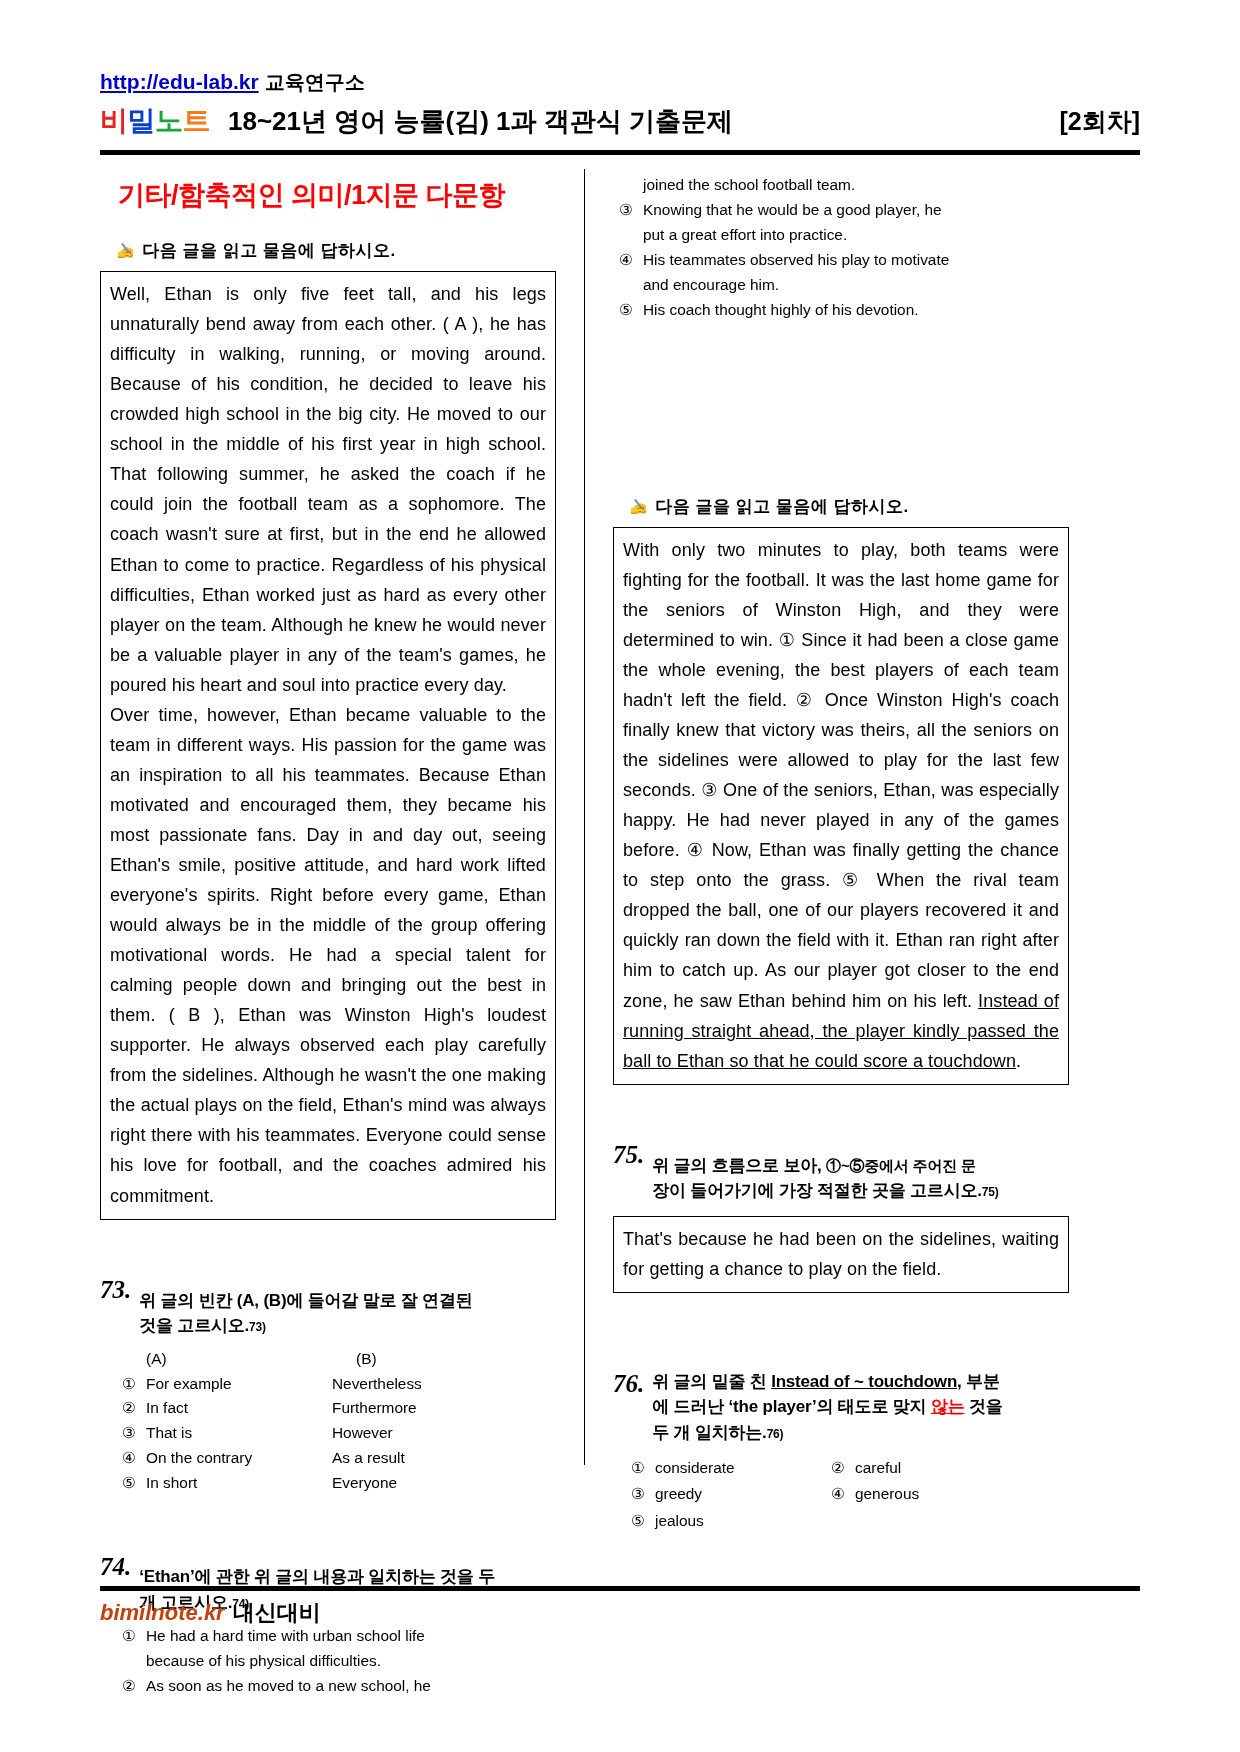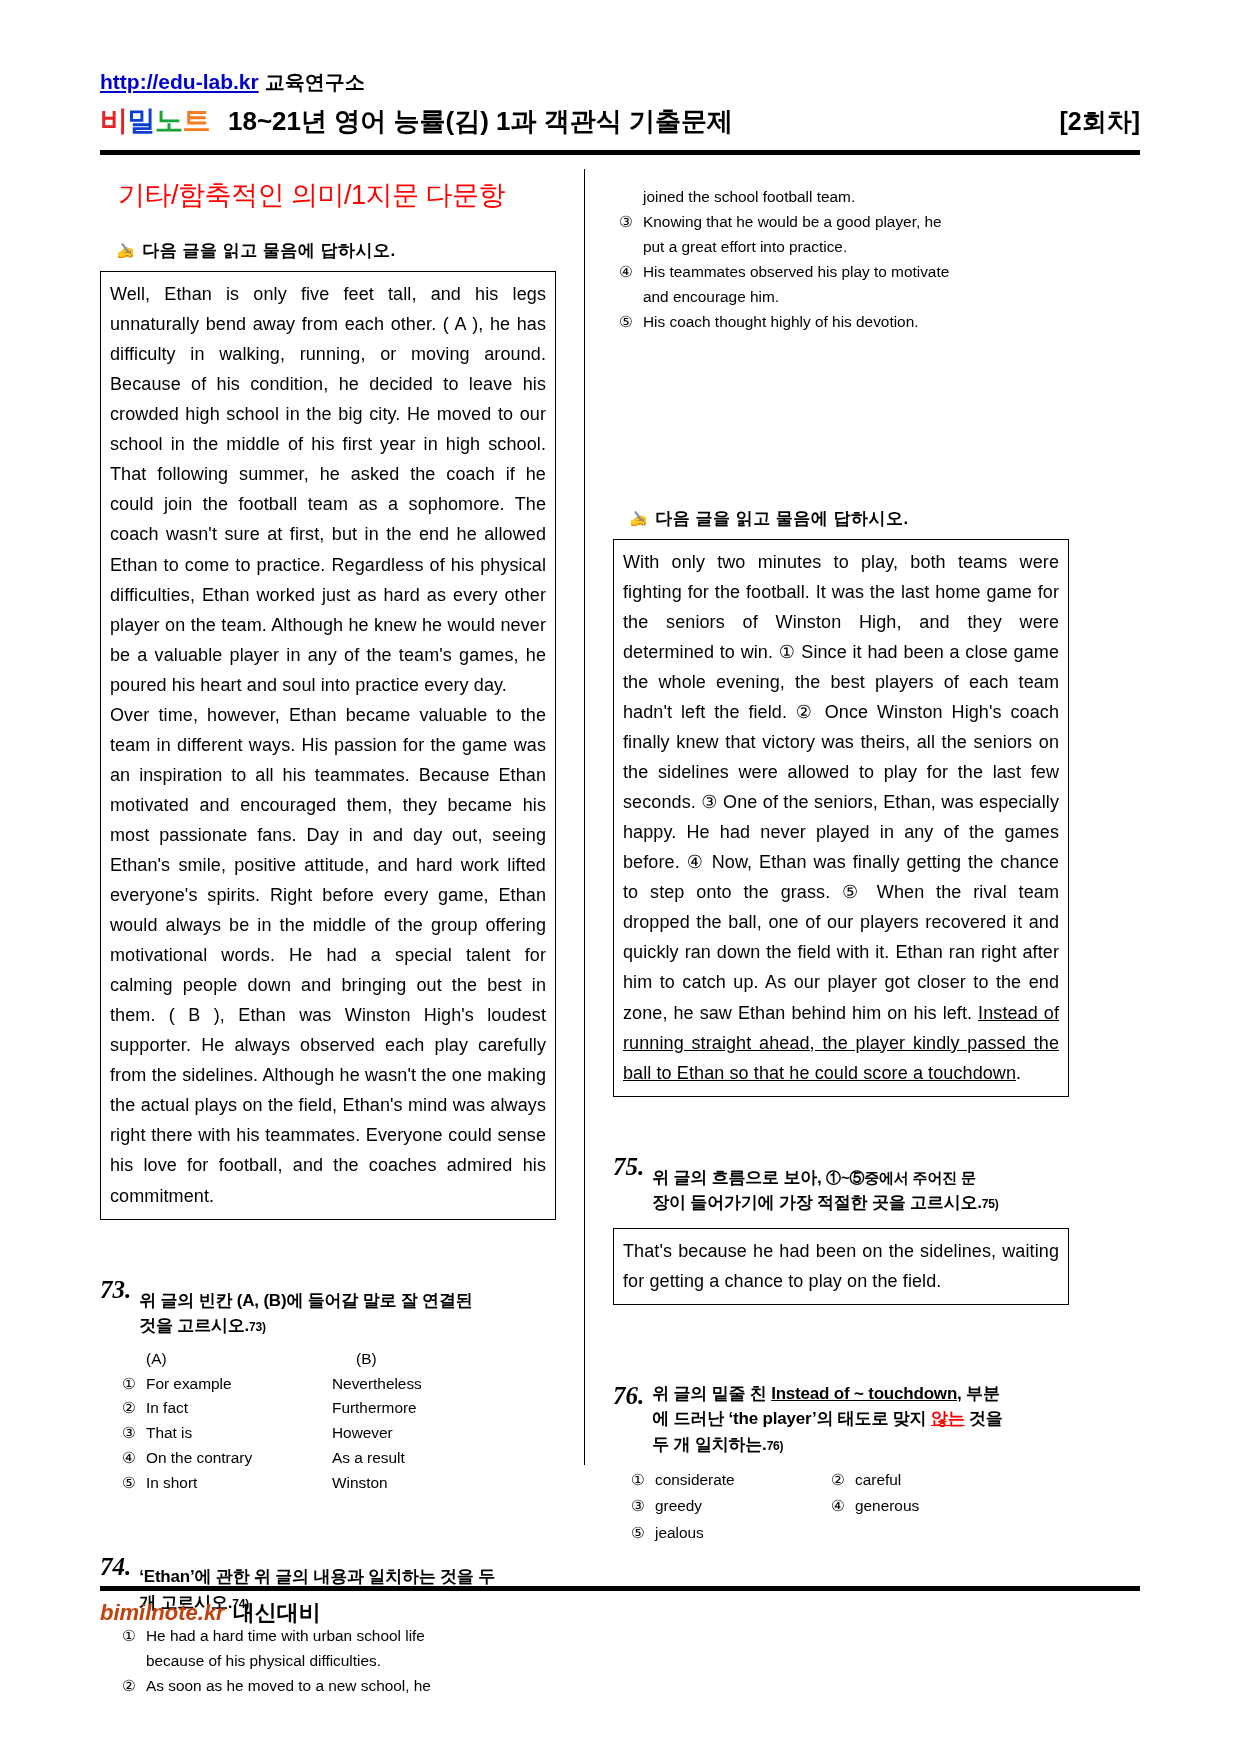--- a/index.html
+++ b/index.html
@@ -92,21 +92,21 @@
     width: 0;
     border-left: 1px solid #000;
     margin: 0 4px;
   }
   .col-right { padding-left: 24px; }
 
   
   .section-title {
     color: #ff0000;
     font-size: 27px;
-    font-weight: normal;
+    font-weight: bold;
     letter-spacing: -0.5px;
     margin: 8px 0 26px 18px;
   }
 
   
   .directive {
     font-size: 17px;
     font-weight: bold;
     margin: 0 0 9px 16px;
     letter-spacing: 0.5px;
@@ -296,21 +296,21 @@
                 <span class="choice-mark">④</span>
                 <span>On the contrary</span>
               </span>
             <span class="ct-b">As a result</span>
           </div>
           <div class="ct-row">
             <span class="ct-a">
                 <span class="choice-mark">⑤</span>
                 <span>In short</span>
               </span>
-            <span class="ct-b">Winston</span>
+            <span class="ct-b">Everyone</span>
           </div>
         </div>
       </div>
 
       <div class="question">
         <div class="q-head">
           <span class="q-num">74.</span>
           <span class="q-text">
             <span>‘Ethan’</span><span>에 관한 위 글의 내용과 일치하는 것을 두</span><br>
             <span>개 고르시오.</span><span class="q-sup">74)</span>
@@ -328,21 +328,21 @@
           </div>
         </div>
       </div>
 
     </div>
 
     <div class="col-divider"></div>
 
     <div class="col col-right">
 
-      <div class="choices" style="margin-top:16px;margin-left:6px;">
+      <div class="choices" style="margin-top:4px;margin-left:6px;">
         <div class="cont-line">joined the school football team.</div>
         <div class="choice-row">
           <span class="choice-mark">③</span>
           <span class="choice-text">Knowing that he would be a good player, he</span>
         </div>
         <div class="cont-line">put a great effort into practice.</div>
         <div class="choice-row">
           <span class="choice-mark">④</span>
           <span class="choice-text">His teammates observed his play to motivate</span>
         </div>

